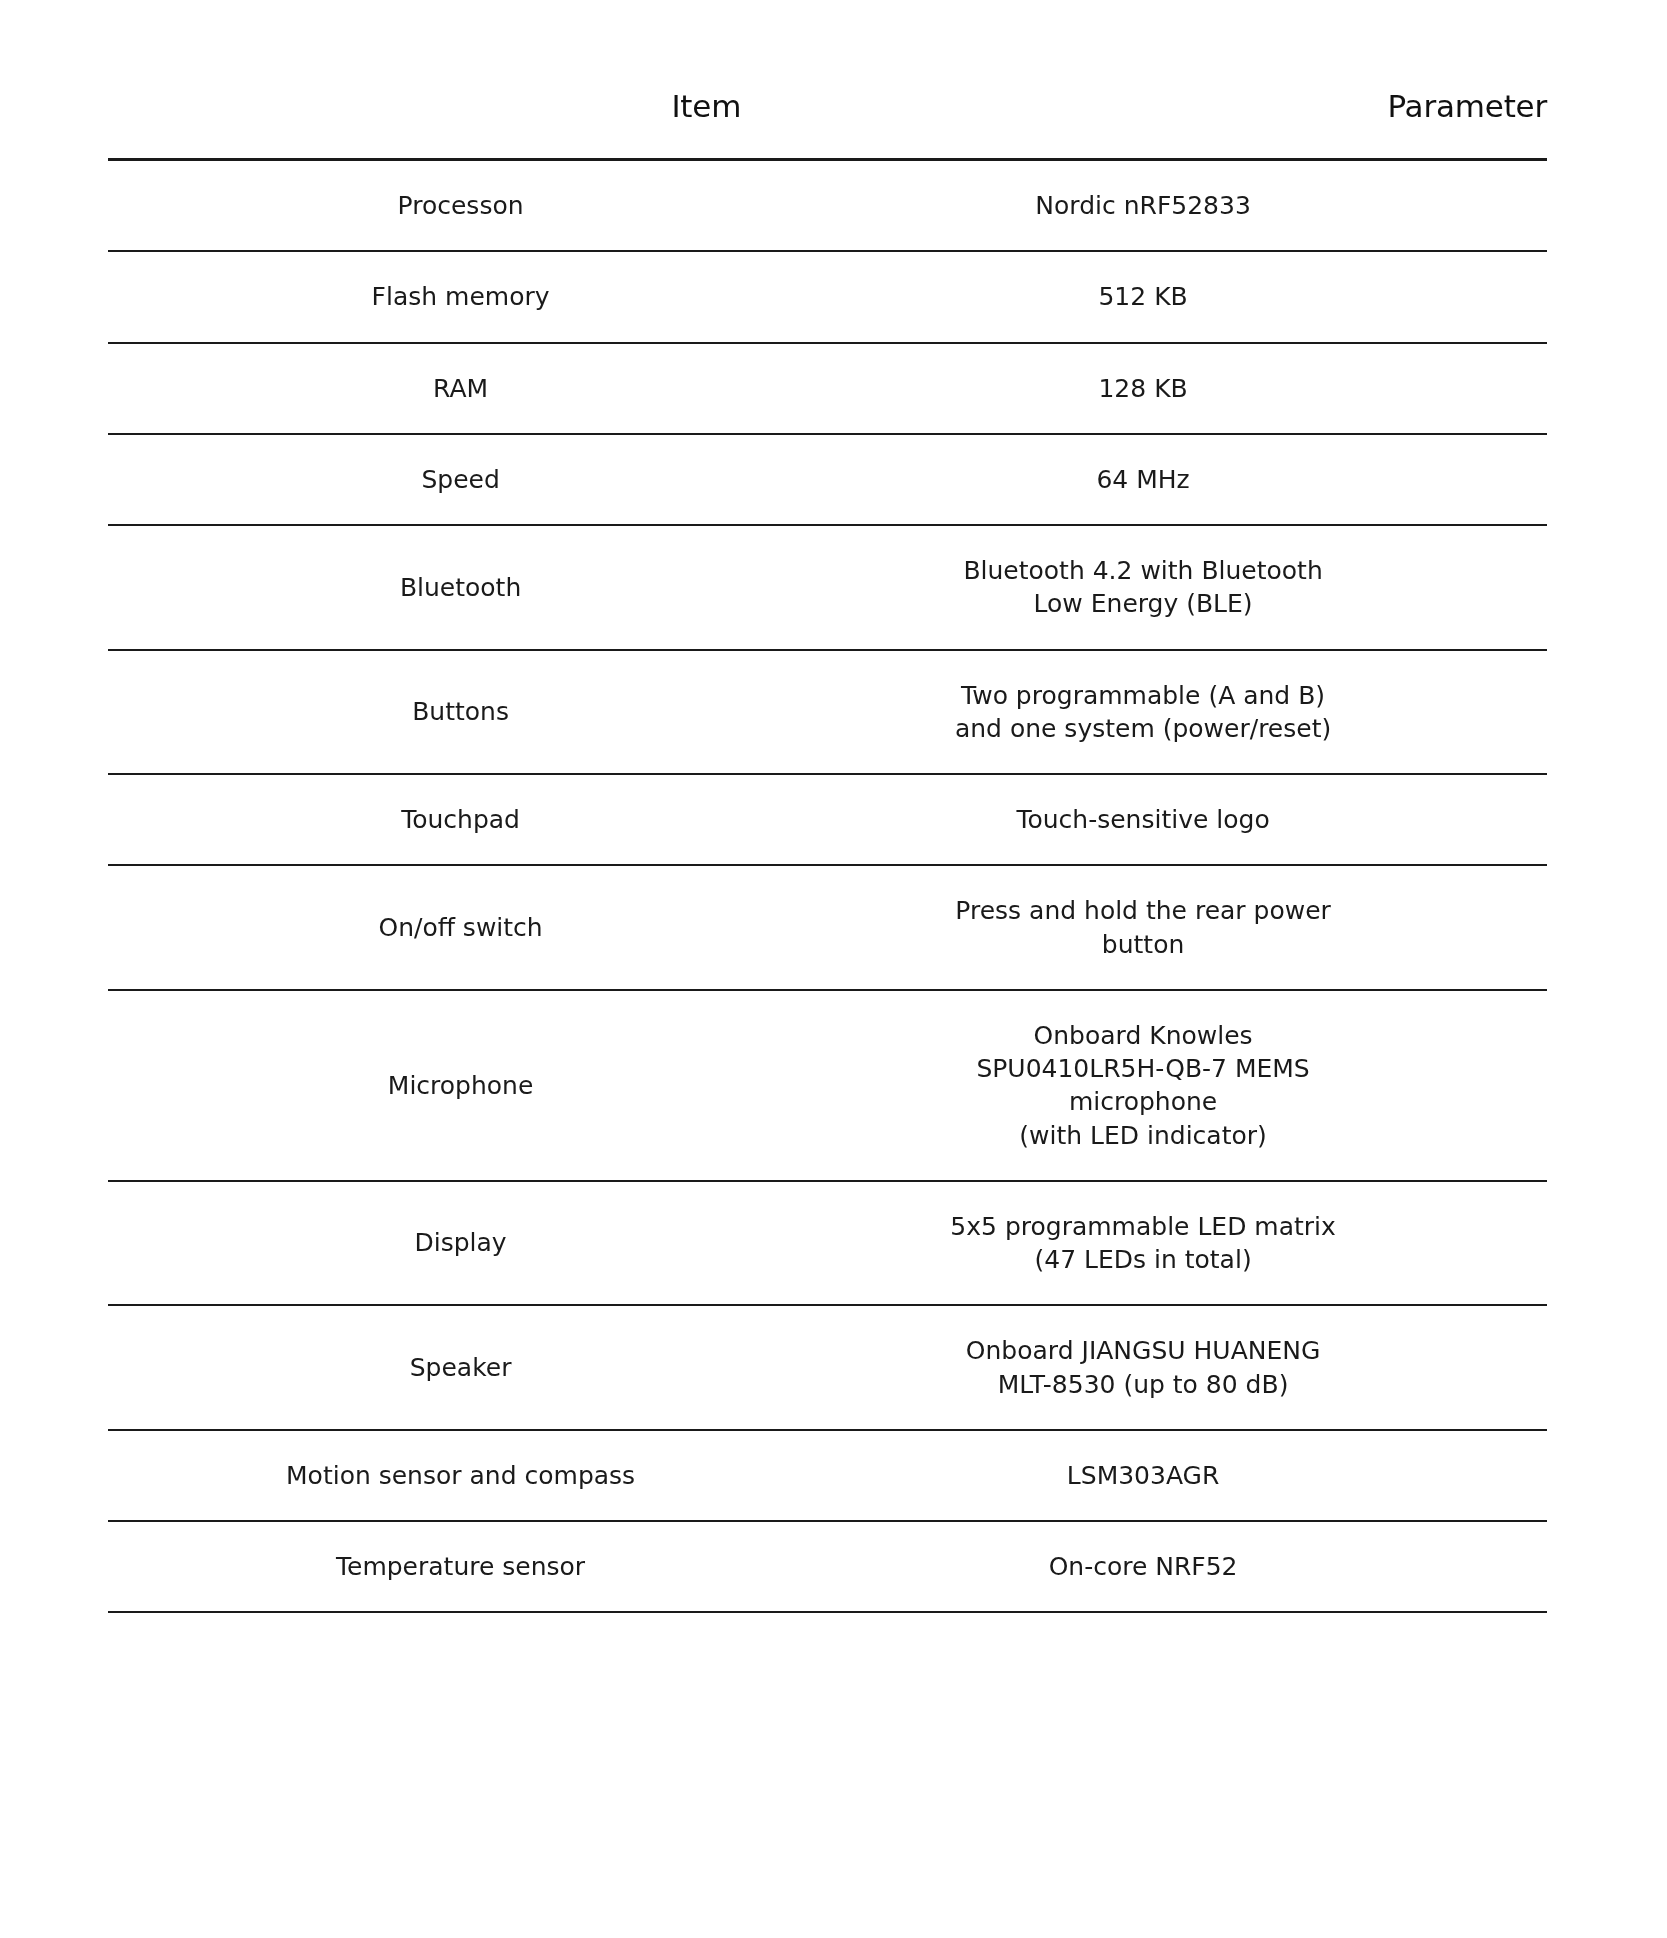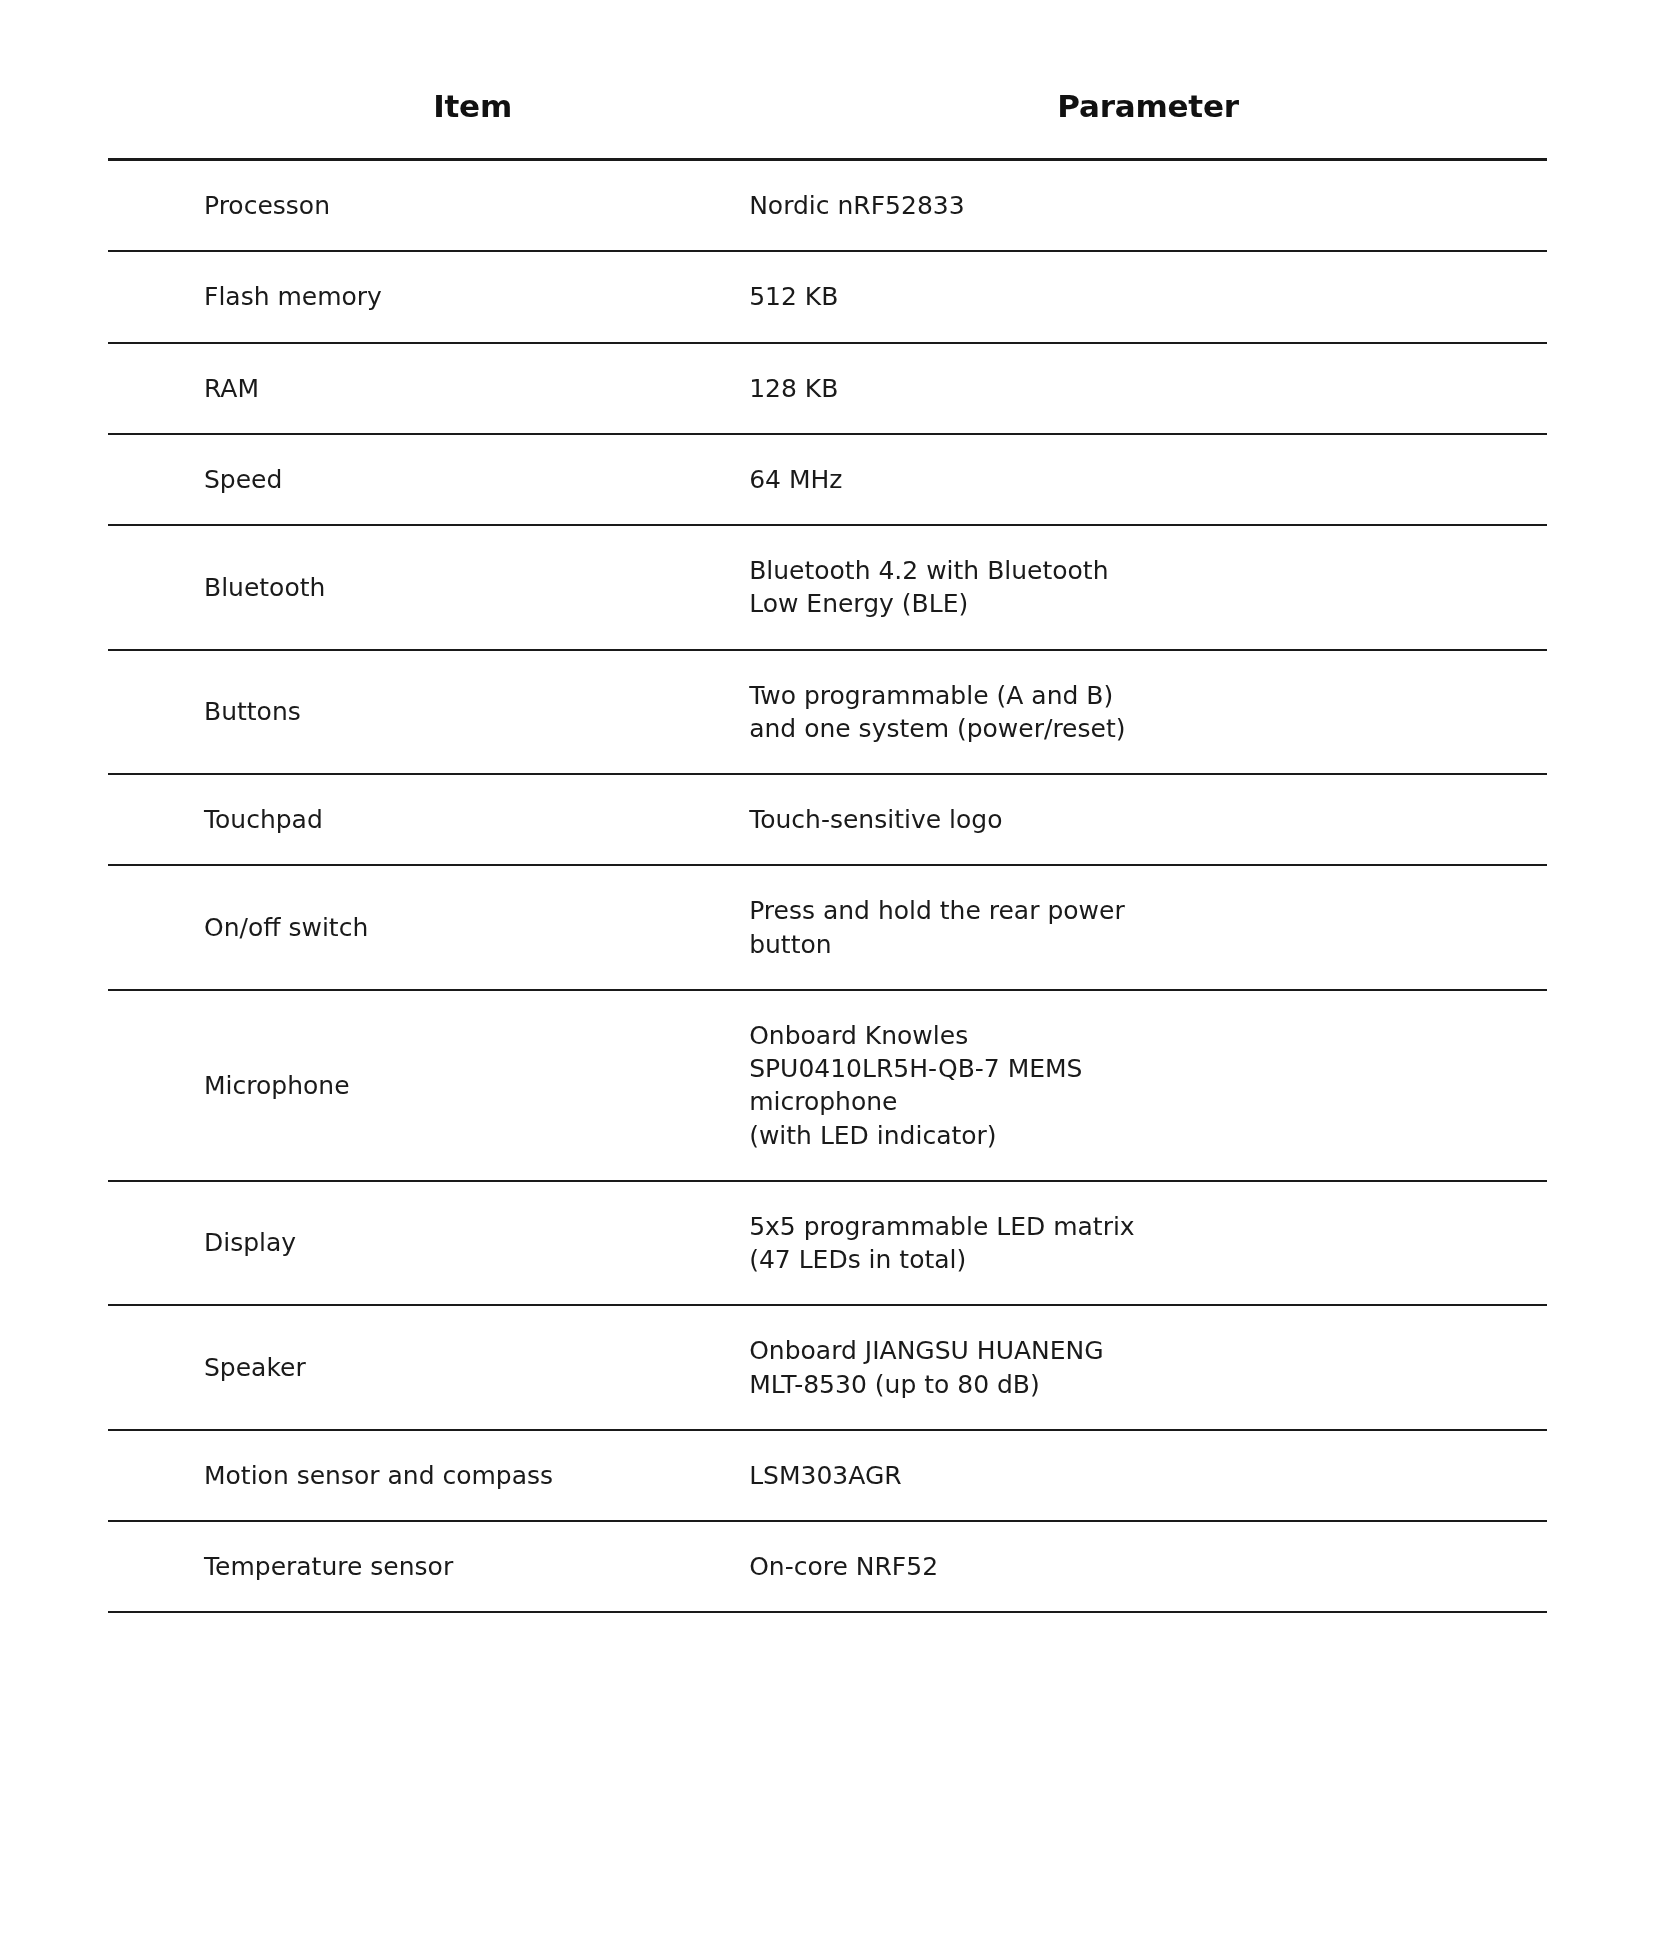--- a/index.html
+++ b/index.html
@@ -22,23 +22,23 @@
   }
   table.spec {
     width: 100%;
     border-collapse: collapse;
     table-layout: fixed;
   }
   table.spec col.c-item { width: 44%; }
   table.spec col.c-param { width: 56%; }
 
   thead th {
-    text-align: center;
+    text-align: right;
     font-size: 31px;
-    font-weight: bold;
+    font-weight: normal;
     letter-spacing: -0.2px;
     padding: 0 0 34px 0;
     vertical-align: bottom;
     color: #111111;
   }
   thead th.h-item { padding-left: 96px; }
   thead th.h-param { padding-left: 8px; }
 
   thead tr {
     border-bottom: 3px solid #1a1a1a;
@@ -46,20 +46,21 @@
 
   tbody tr {
     border-bottom: 2px solid #1a1a1a;
   }
   tbody td {
     font-size: 25px;
     line-height: 1.33;
     color: #1a1a1a;
     vertical-align: middle;
     padding: 28px 0;
+    text-align: center;
   }
   tbody td.item {
     padding-left: 96px;
     padding-right: 24px;
   }
   tbody td.param {
     padding-left: 8px;
     padding-right: 10px;
   }
   .line2 { display: block; }

